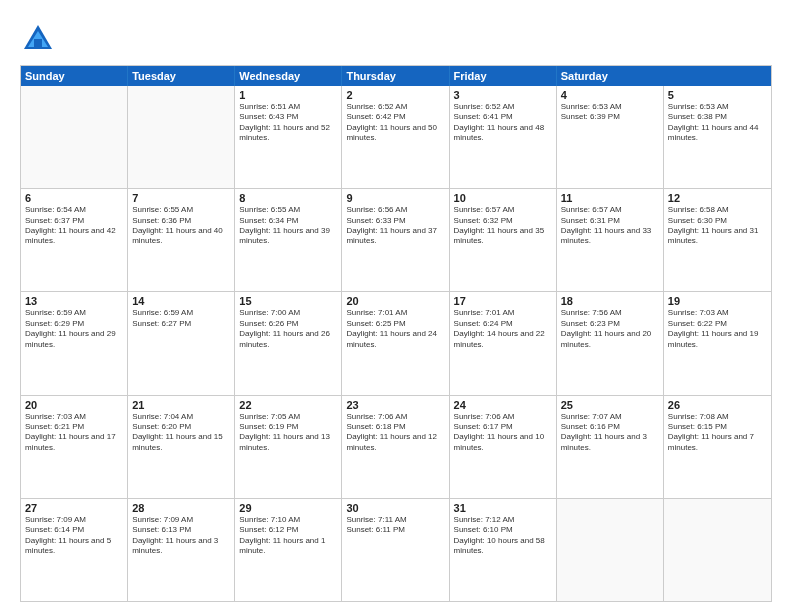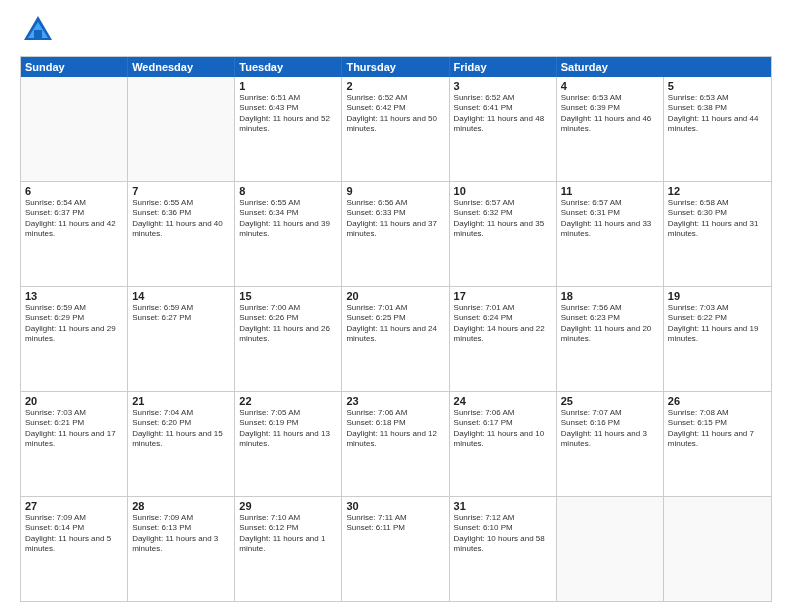--- a/index.html
+++ b/index.html
@@ -6,21 +6,21 @@
     body {
       font-family: Arial, sans-serif;
       background: #fff;
       width: 792px;
       height: 612px;
       overflow: hidden;
     }
     .page {
       width: 792px;
       height: 612px;
-      padding: 12px 20px 10px 20px;
+      padding: 21px 20px 10px 20px;
       display: flex;
       flex-direction: column;
     }
     .header {
       display: flex;
       justify-content: space-between;
       align-items: flex-start;
       margin-bottom: 8px;
     }
     .logo {
@@ -128,22 +128,22 @@
     </div>
     <div class="title-area">
       <div class="month-title"></div>
       <div class="location"></div>
     </div>
   </div>
 
   <div class="calendar">
     <div class="cal-header">
     <div class="cal-header-cell">Sunday</div>
+        <div class="cal-header-cell">Tuesday</div>
         <div class="cal-header-cell">Wednesday</div>
-        <div class="cal-header-cell">Tuesday</div>
         <div class="cal-header-cell">Thursday</div>
         <div class="cal-header-cell">Friday</div>
         <div class="cal-header-cell">Saturday</div>
       </div>
     <div class="cal-body">
     <div class="cal-row">
           <div class="cal-cell empty"></div>
           <div class="cal-cell empty"></div>
           <div class="cal-cell">
             <span class="day-num">1</span>
@@ -160,21 +160,20 @@
           <div class="cal-cell">
             <span class="day-num">3</span>
             <span class="cell-line">Sunrise: 6:52 AM</span>
             <span class="cell-line">Sunset: 6:41 PM</span>
             <span class="cell-line">Daylight: 11 hours and 48 minutes.</span>
           </div>
           <div class="cal-cell">
             <span class="day-num">4</span>
             <span class="cell-line">Sunrise: 6:53 AM</span>
             <span class="cell-line">Sunset: 6:39 PM</span>
-            <span class="cell-line">Daylight: 11 hours and 46 minutes.</span>
           </div>
           <div class="cal-cell">
             <span class="day-num">5</span>
             <span class="cell-line">Sunrise: 6:53 AM</span>
             <span class="cell-line">Sunset: 6:38 PM</span>
             <span class="cell-line">Daylight: 11 hours and 44 minutes.</span>
           </div>
         </div>
         <div class="cal-row">
           <div class="cal-cell">

